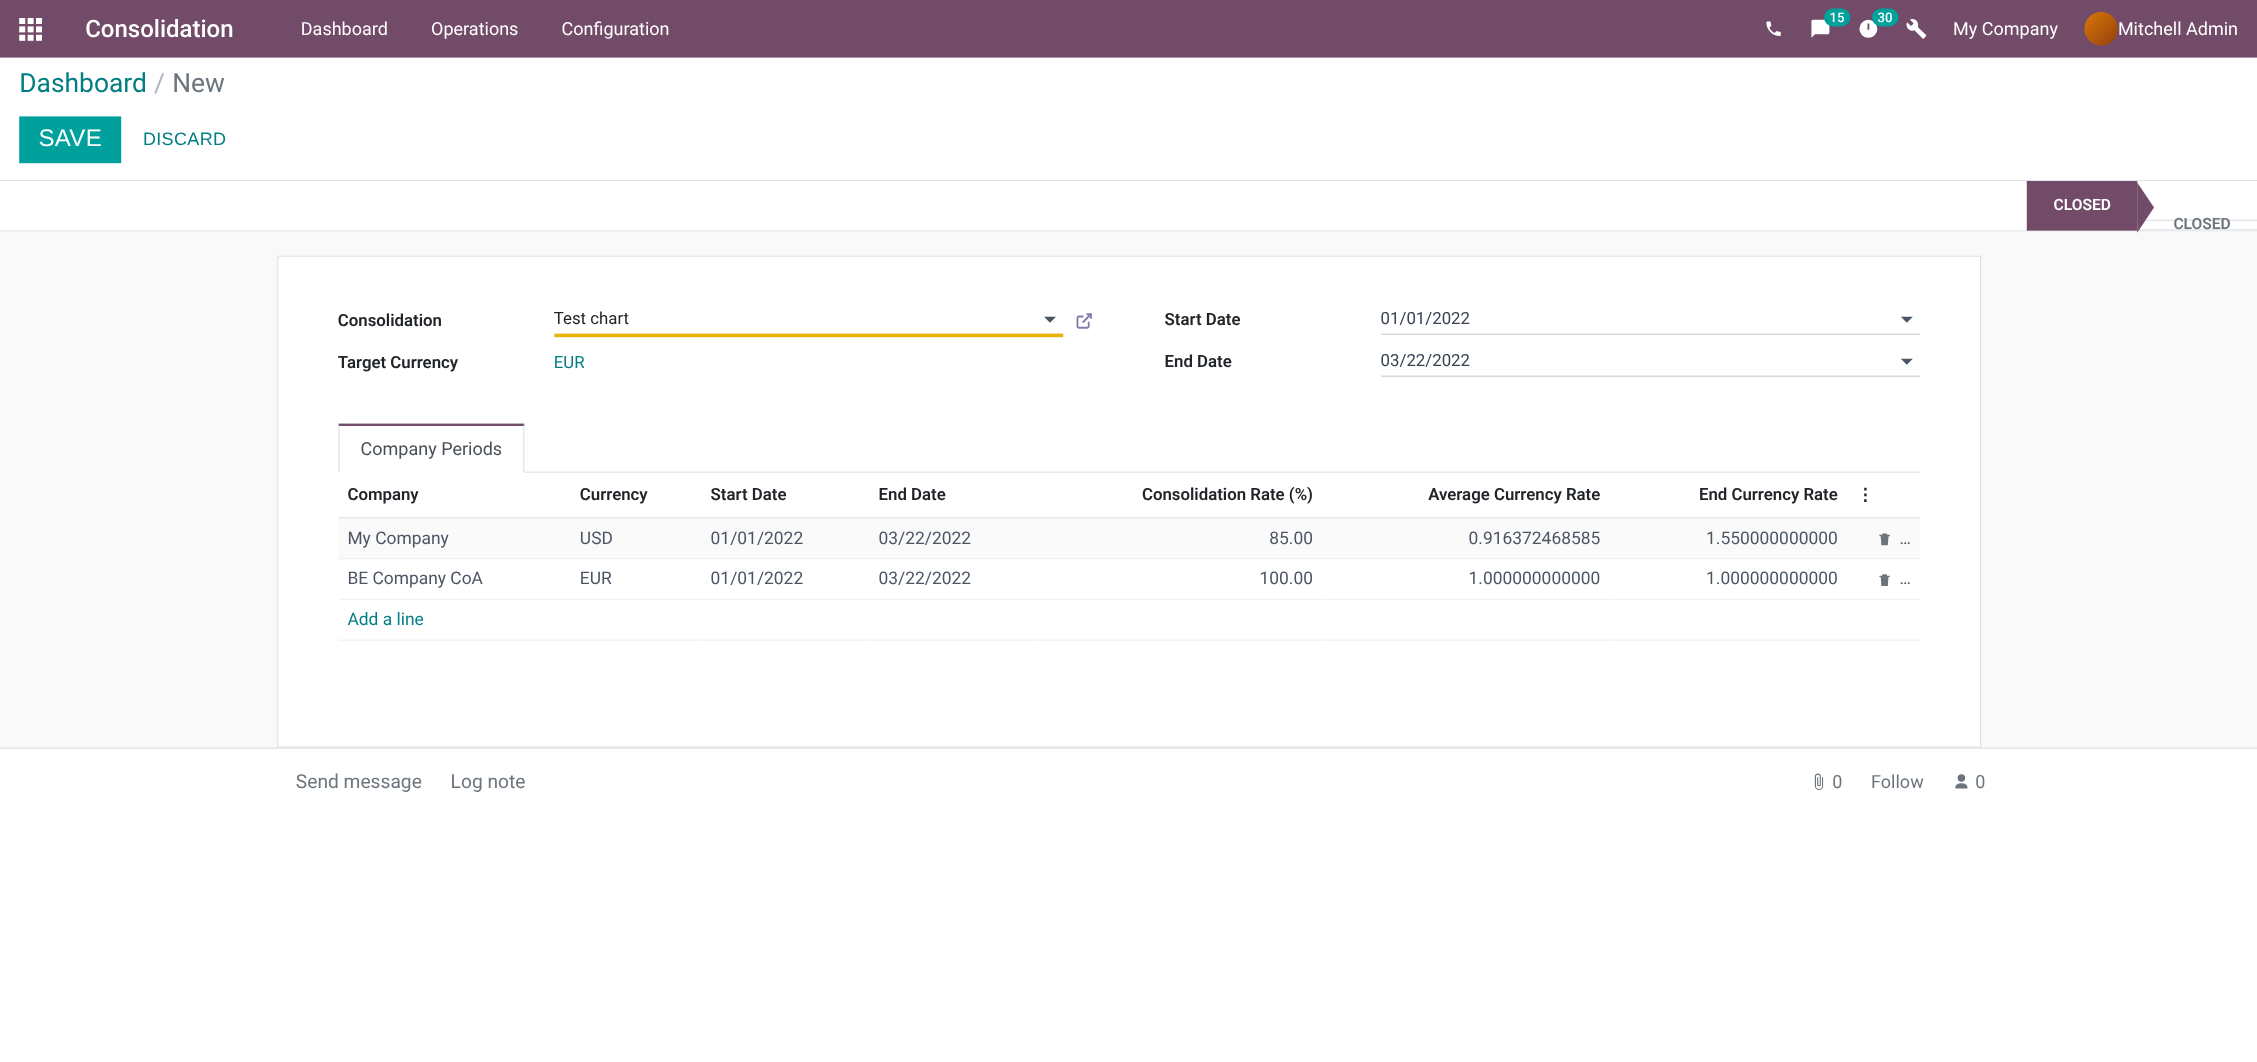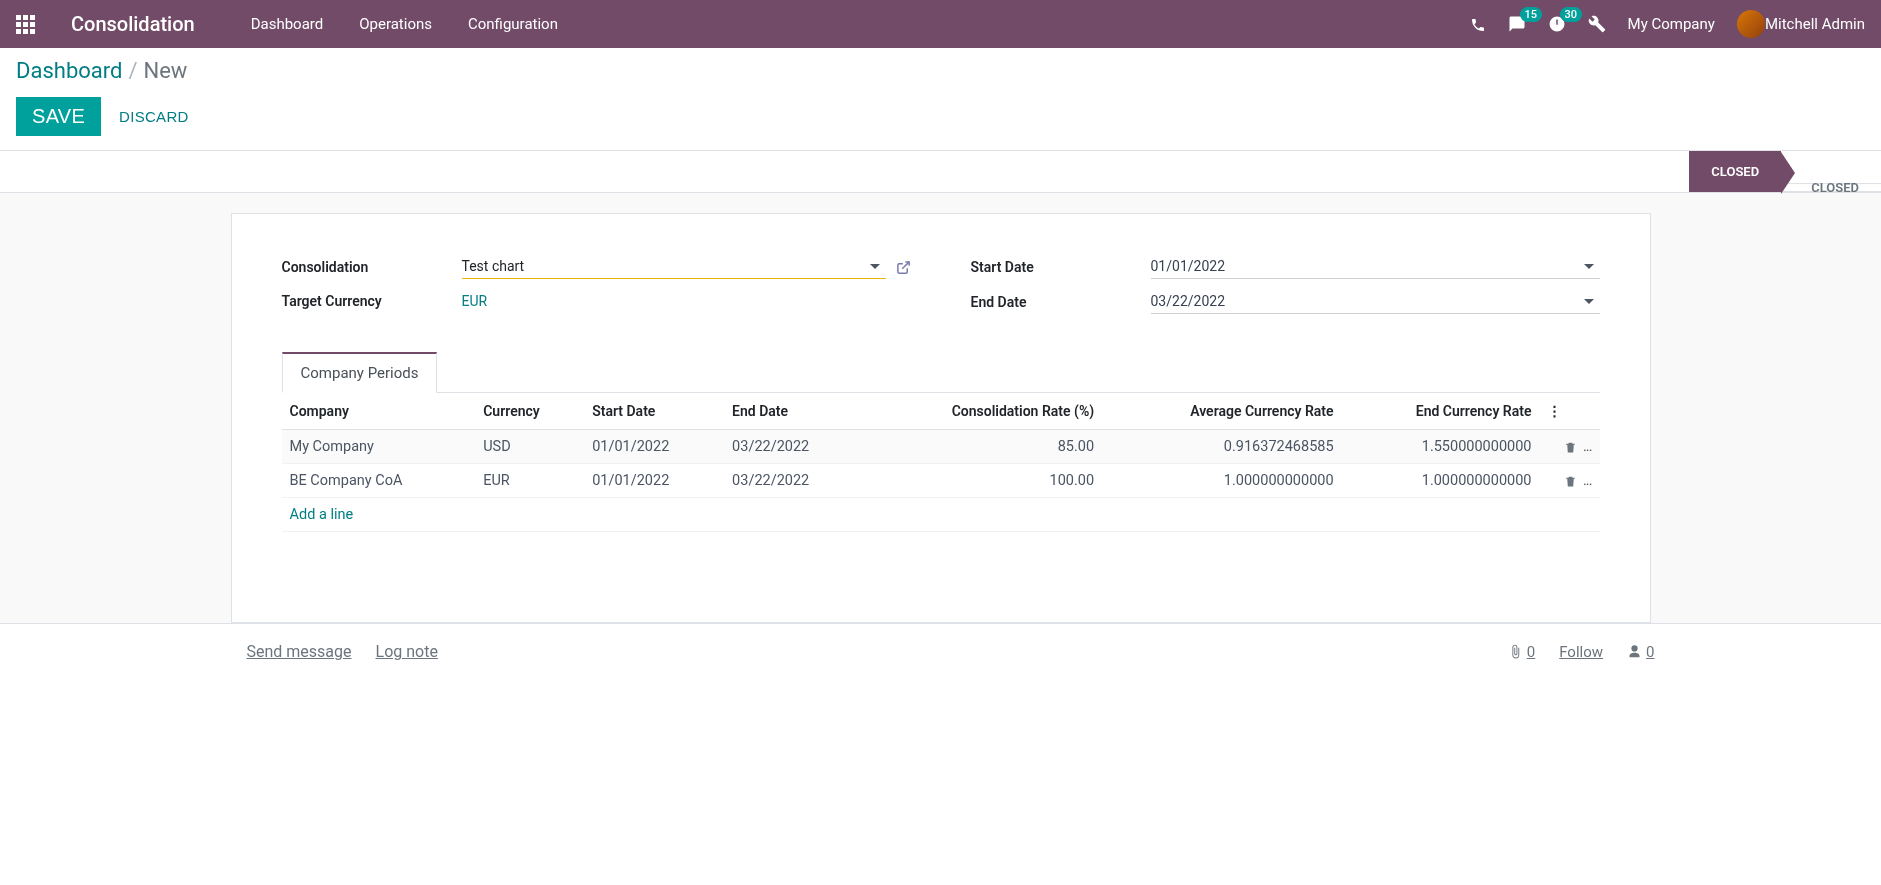--- a/index.html
+++ b/index.html
@@ -36,21 +36,21 @@
   .status-step.active { background:#714B67; color:#fff; border-color:#714B67;}
   .status-step.active::after { content:''; position:absolute; right:-14px; top:0; border-top:21px solid transparent; border-bottom:21px solid transparent; border-left:14px solid #714B67; z-index:2;}
   .status-step.closed { padding-left:30px; border-left:none;margin-top:32px;}
 
   
   .sheet-wrap { display:flex; justify-content:center; padding:20px 0 0 0; background:#f9f9f9; border-bottom:1px solid #dee2e6;}
   .sheet { background:#fff; border:1px solid #dee2e6; width: 1420px; max-width:95%; padding: 40px 50px 30px 50px; min-height:410px; position:relative;}
   .form-grid { display:grid; grid-template-columns: 1fr 1fr; gap: 0 60px; }
   .form-row { display:grid; grid-template-columns: 180px 1fr; align-items:center; margin-bottom:10px;}
   .form-label { font-weight:600; color:#212529; font-size:14px;}
-  .field-m2o { display:flex; align-items:center; border-bottom:1px solid #eab308; padding:4px 0;justify-content:flex-end;}
+  .field-m2o { display:flex; align-items:center; border-bottom:3px solid #eab308; padding:4px 0;justify-content:flex-end;}
   .field-m2o span.value { flex:1; color:#212529;}
   .caret-down { width:0; height:0; border-left:5px solid transparent; border-right:5px solid transparent; border-top:5px solid #4b5563; margin:0 6px; cursor:pointer;}
   .ext-link { color:#7C7BAD; cursor:pointer; margin-left:10px;}
   .tc-value { color:#017e84; padding:4px 0;}
   .date-field { display:flex; align-items:center; border-bottom:1px solid #cfcfcf; padding:4px 0;}
   .date-field span.value { flex:1;}
 
   
   .tabs { margin-top:28px; border-bottom:1px solid #dee2e6; display:flex;}
   .tab { padding:10px 18px; border:1px solid #dee2e6; border-bottom:1px solid #fff; margin-bottom:-1px; font-size:15px; color:#495057; background:#fff; cursor:pointer; border-top:2px solid #714B67;}
@@ -62,21 +62,21 @@
   table.list td { padding:8px 8px; border-bottom:1px solid #f1f1f1; font-size:14.5px; color:#4b5563;}
   table.list tr.first-row { background:#fafafa;}
   .th-menu { width:24px; text-align:center; color:#6c757d; cursor:pointer;}
   .row-action { width:60px; text-align:right; color:#6c757d;}
   .trash-icon { cursor:pointer; margin-right:2px;}
   .dots { letter-spacing:-1px;}
   .add-line a { color:#017e84; text-decoration:none; cursor:pointer;}
   .add-line td { padding:8px; border-bottom:none;margin-top:48px;}
 
   
-  .chatter { display:flex; align-items:center; padding:18px 16px; color:#6c757d; max-width:1460px; margin:0 auto;text-decoration:underline;}
+  .chatter { display:flex; align-items:center; padding:18px 16px; color:#6c757d; max-width:1460px; margin:0 auto;}
   .chatter-left { display:flex; gap:24px; font-size:16px; margin-left:20px;}
   .chatter-left span { cursor:pointer;}
   .chatter-right { margin-left:auto; display:flex; gap:24px; align-items:center; font-size:15px;}
   .chatter-right span { cursor:pointer; display:flex; align-items:center; gap:4px;}
 
   
   svg { display:inline-block; vertical-align:middle;}
 </style>
 </head>
 <body>

